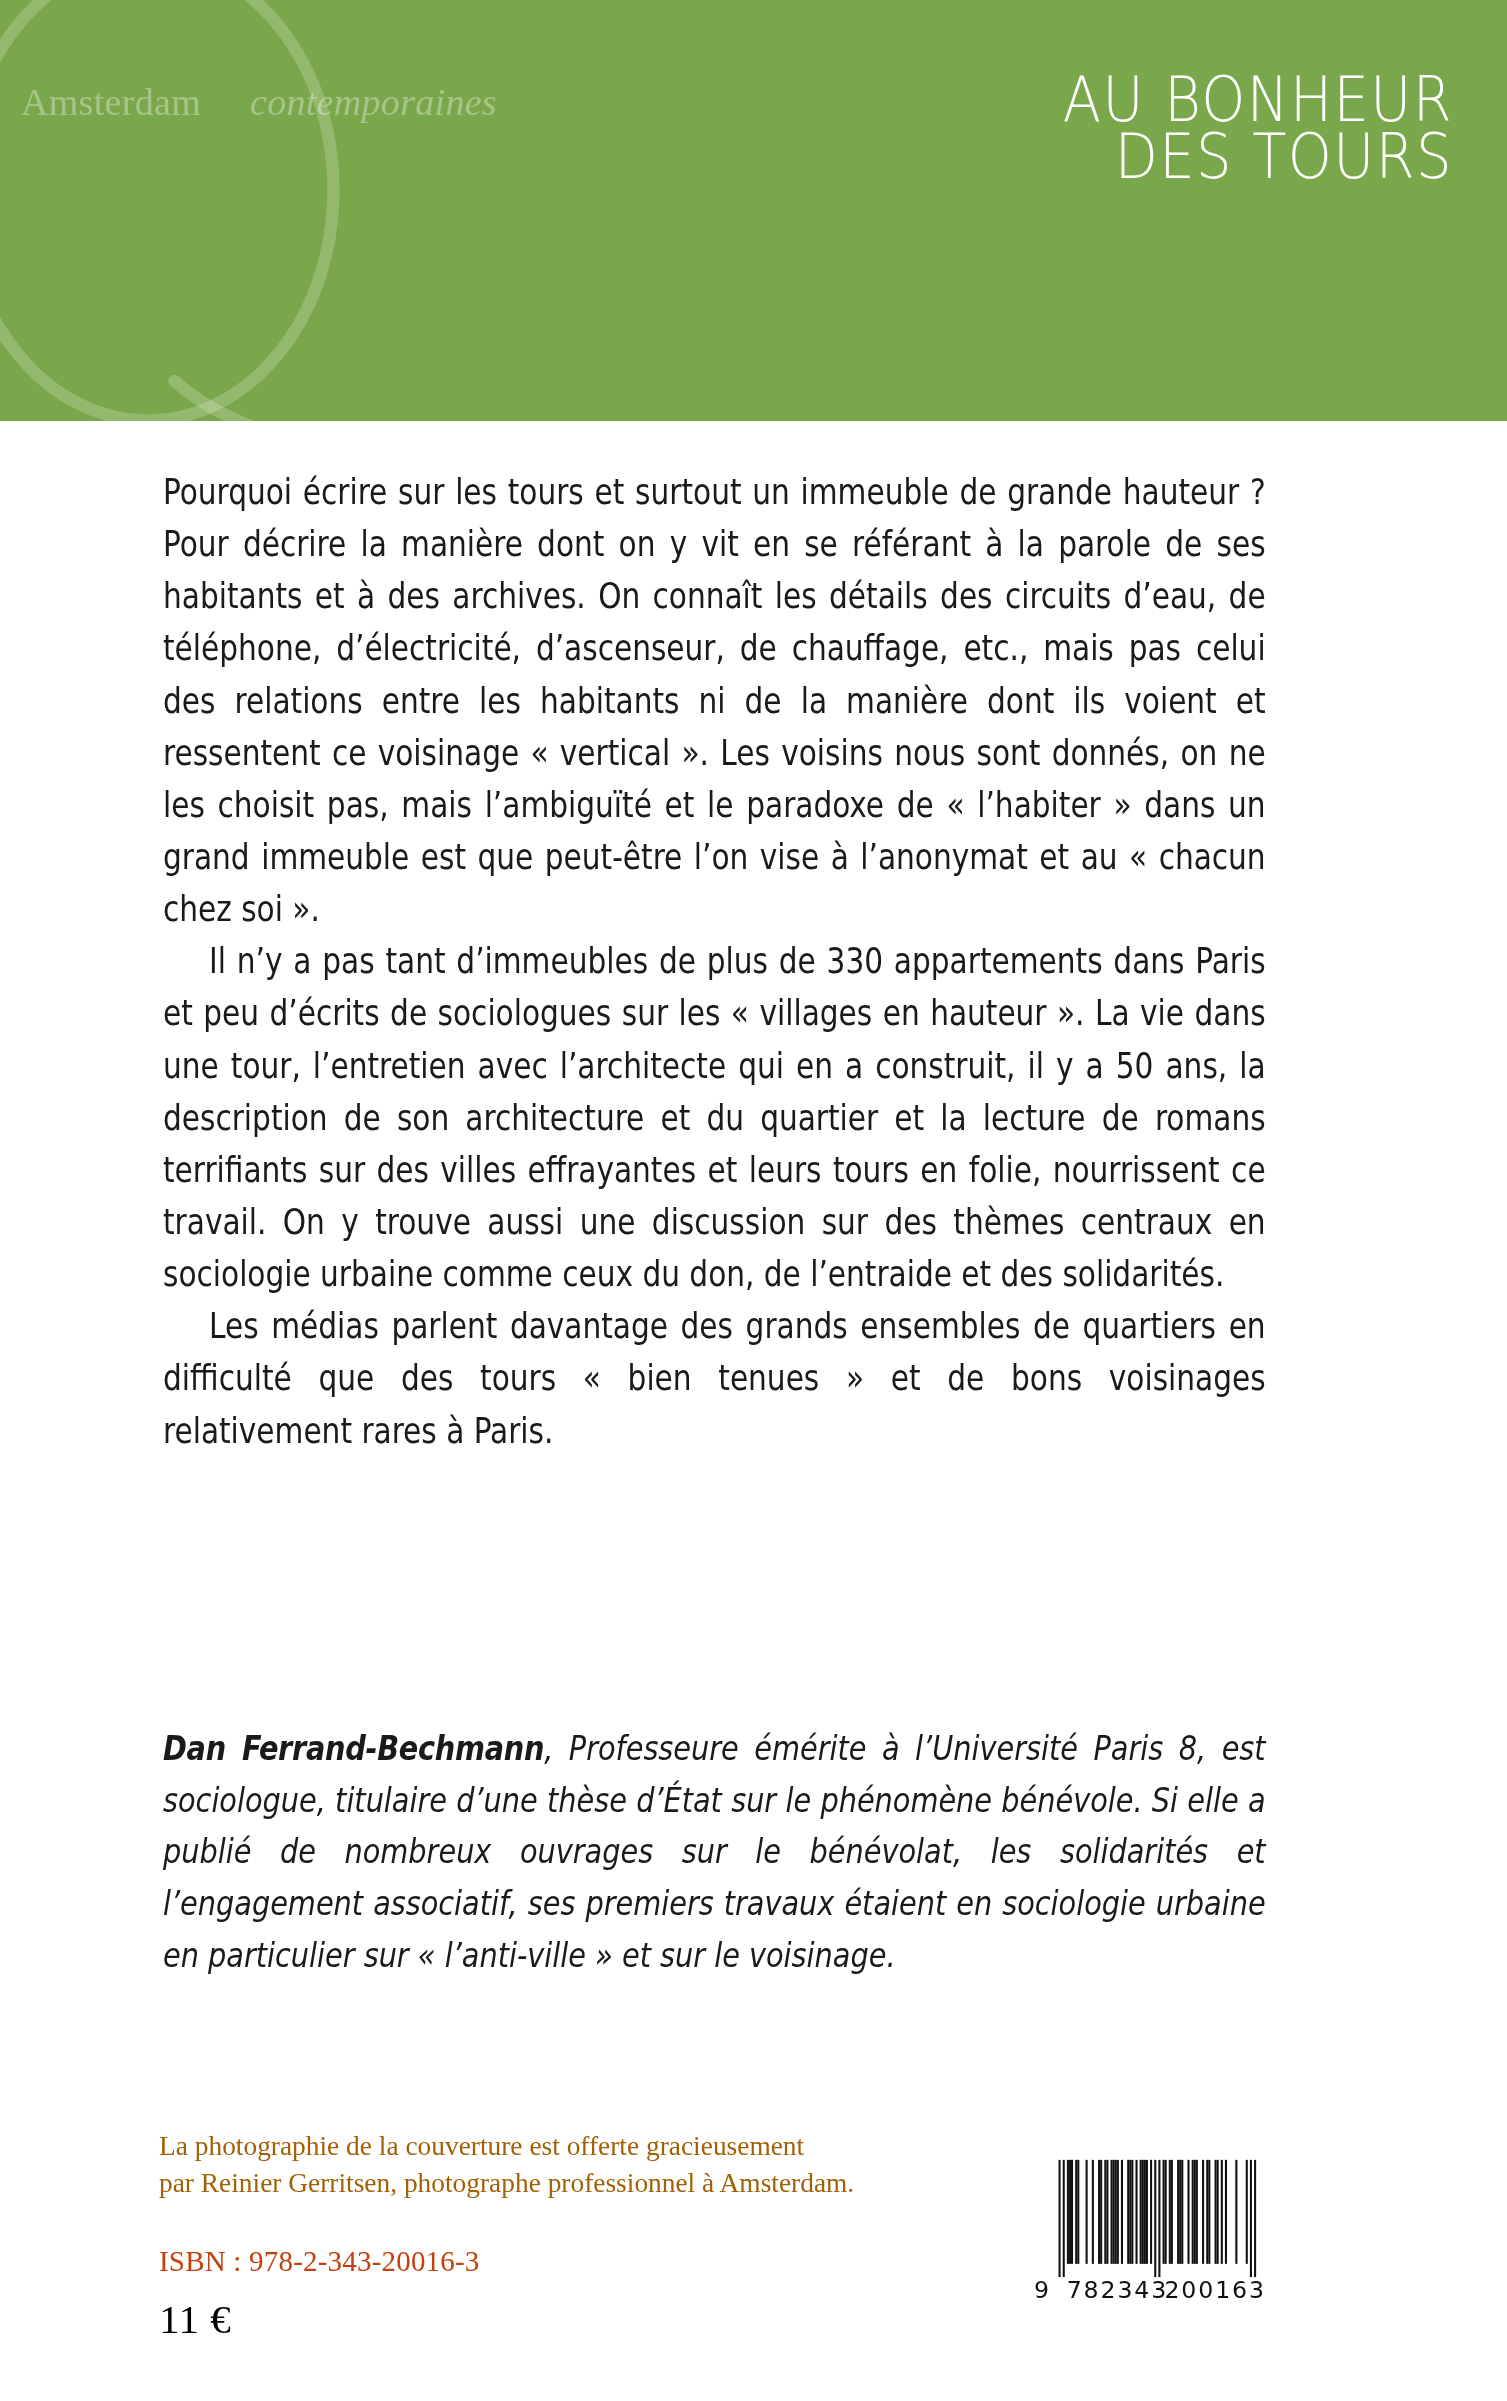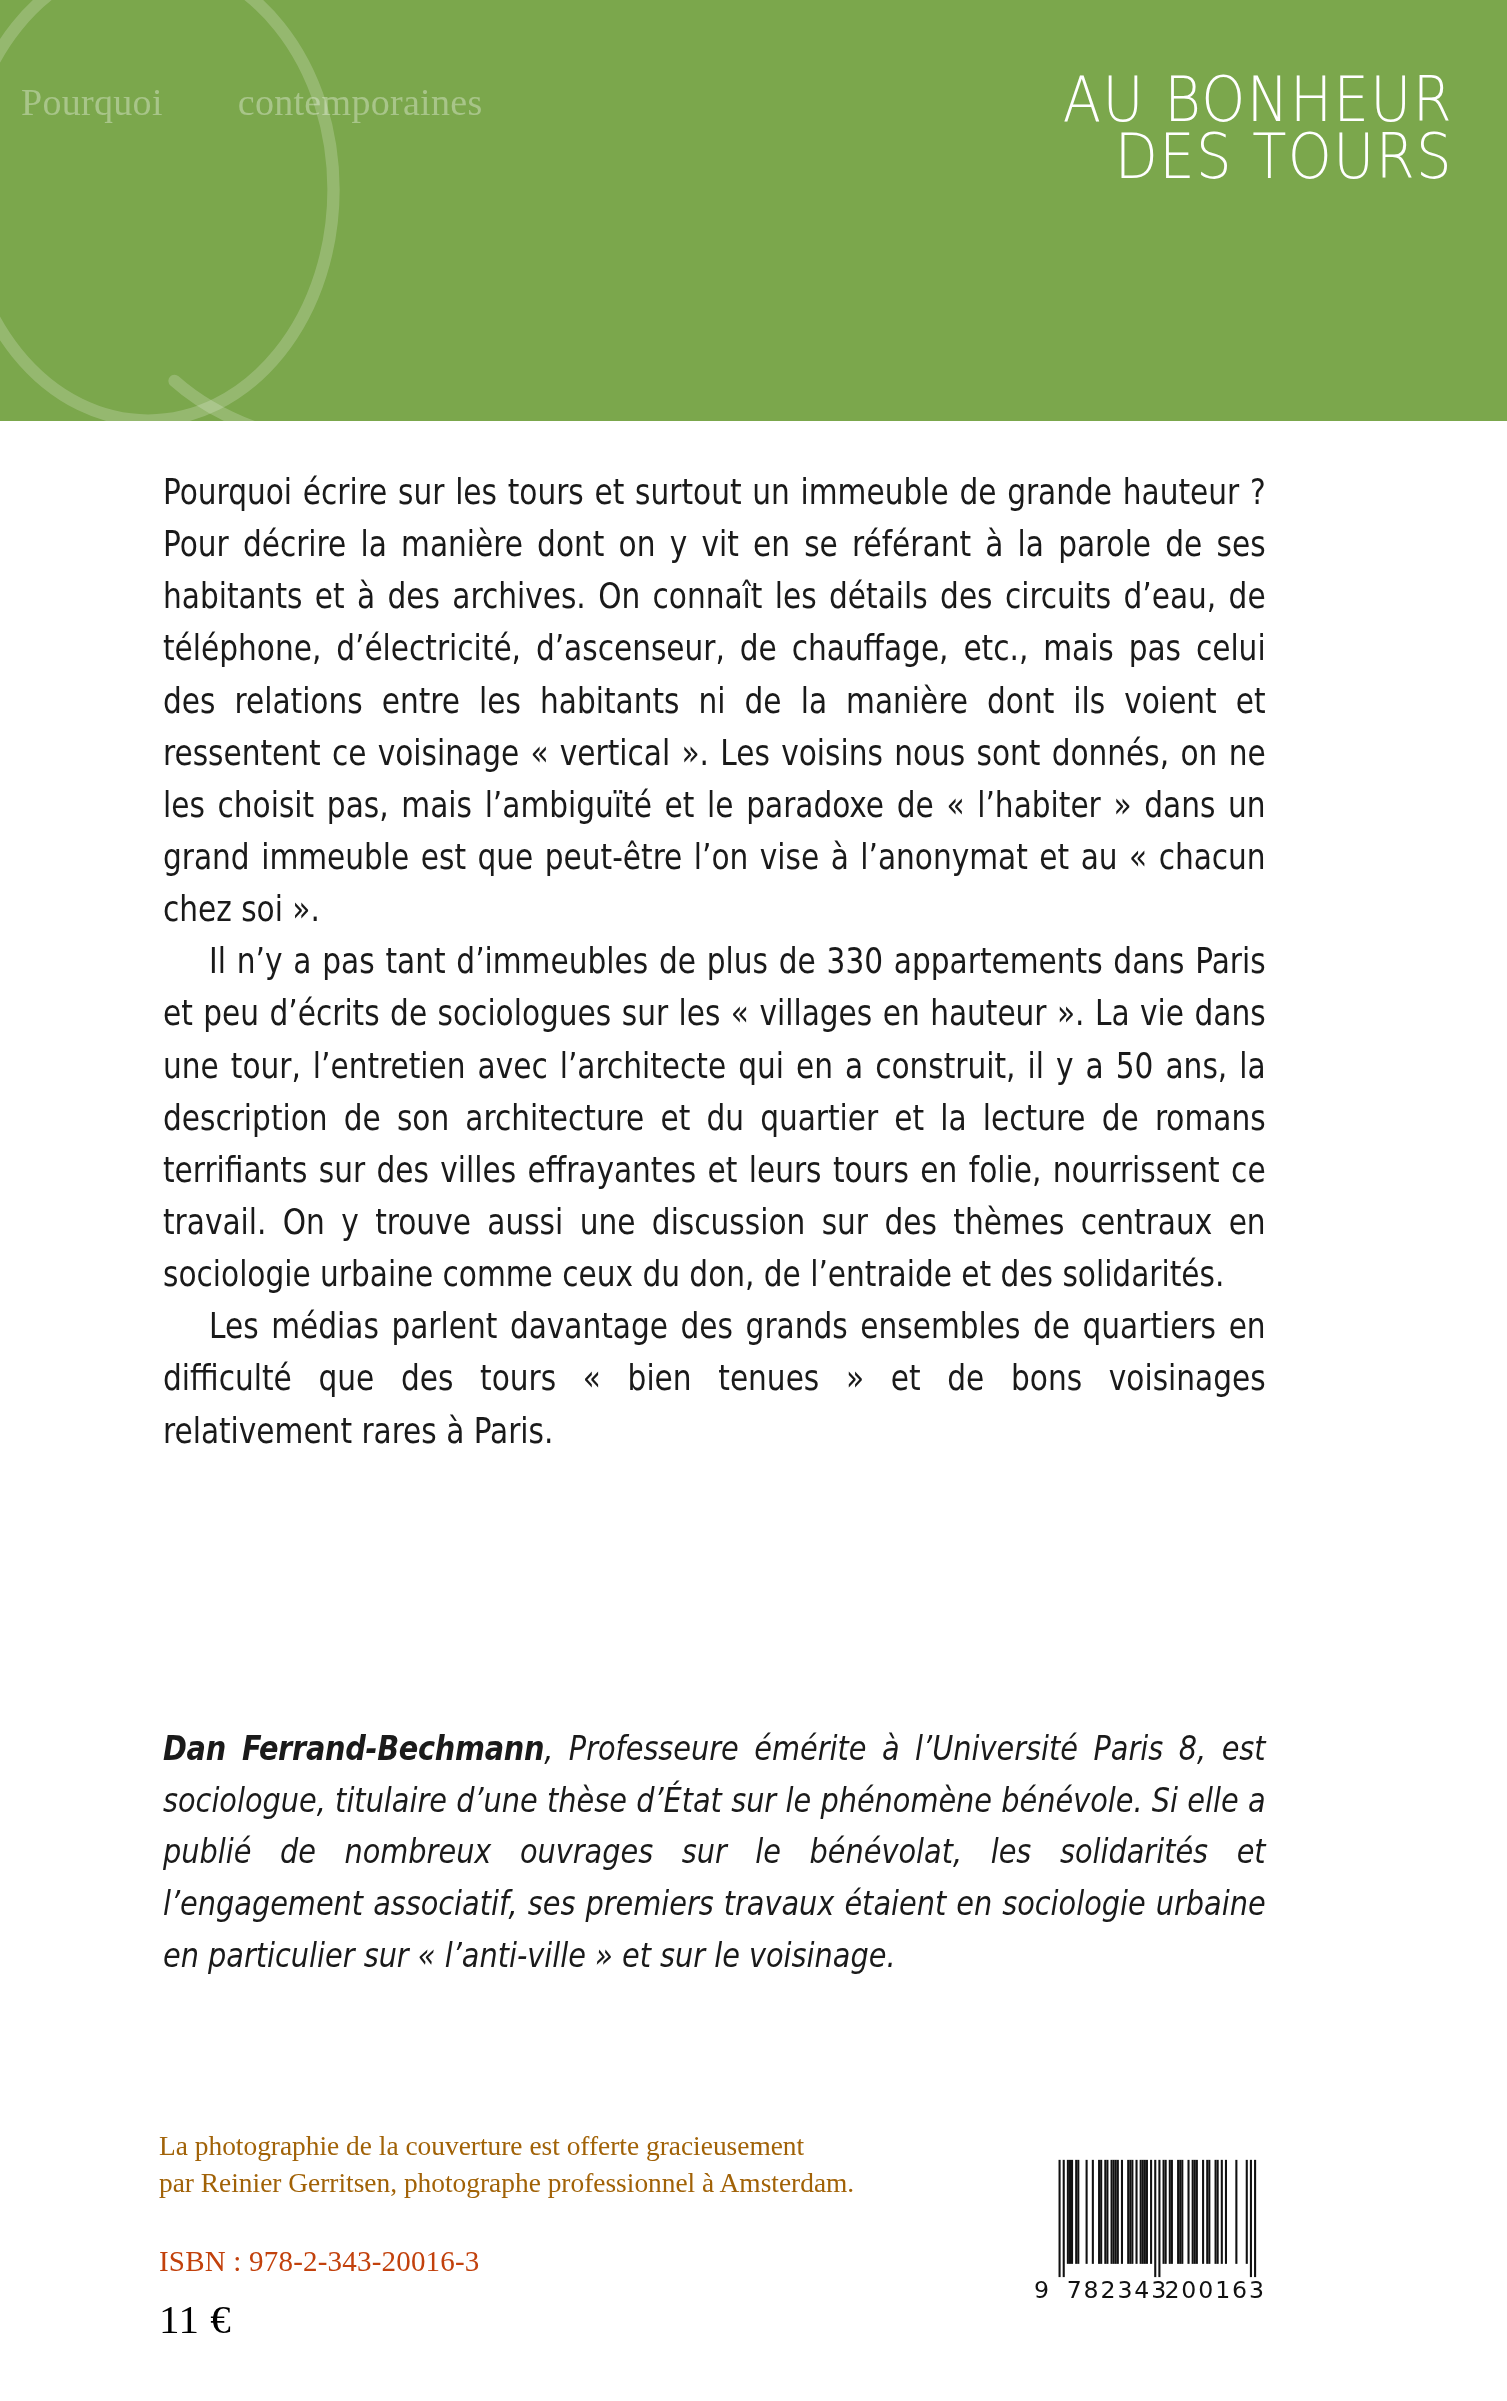--- a/index.html
+++ b/index.html
@@ -41,21 +41,21 @@
     left: 21px;
     top: 83px;
     font-size: 38px;
     letter-spacing: 0.3px;
     font-family: "Liberation Serif", serif;
     color: rgba(255,255,255,0.34);
     white-space: nowrap;
     line-height: 1;
   }
   #collection-line .coll-a { font-weight: 400; }
-  #collection-line .coll-b { font-weight: 400; margin-left: 75px; }
+  #collection-line .coll-b { font-weight: 400; margin-left: 49px; font-style: italic; }
 
   #book-title {
     position: absolute;
     right: 55px;
     top: 74px;
     width: 1041px;
     text-align: right;
     color: #ffffff;
     font-family: "DejaVu Sans", sans-serif;
     font-weight: 300;
@@ -162,21 +162,21 @@
 <body>
 
 <div id="header-band">
 
   <svg id="q-watermark" viewBox="0 0 430 560" fill="none" aria-hidden="true">
     <ellipse cx="168" cy="250" rx="196" ry="244" stroke="rgba(255,255,255,0.20)" stroke-width="13" fill="none"></ellipse>
     <path d="M196 452 C250 500 330 524 430 528" stroke="rgba(255,255,255,0.20)" stroke-width="13" fill="none" stroke-linecap="round"></path>
   </svg>
 
   <div id="collection-line">
-    <span class="coll-a">Pourquoi</span><span class="coll-b">contemporaines</span>
+    <span class="coll-a">Amsterdam</span><span class="coll-b">contemporaines</span>
   </div>
 
   <div id="book-title">
     <span class="tl">AU BONHEUR</span>
     <span class="tl">DES TOURS</span>
   </div>
 
 </div>
 
 <div id="blurb">

